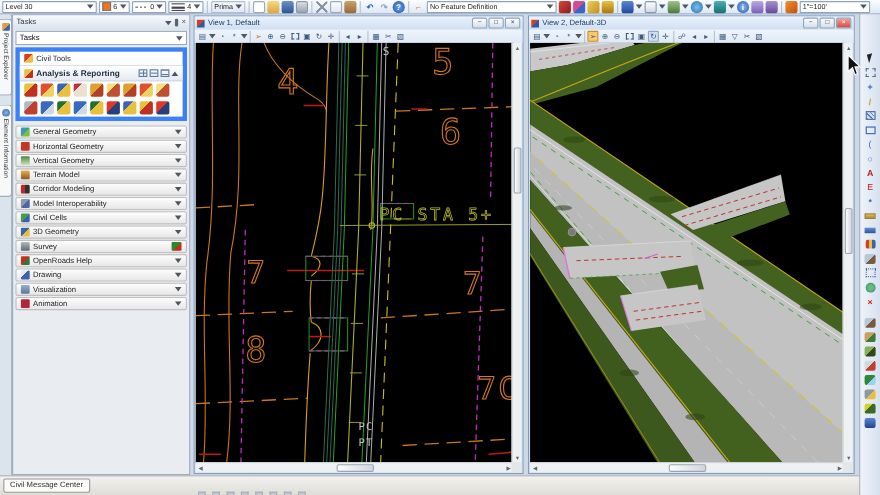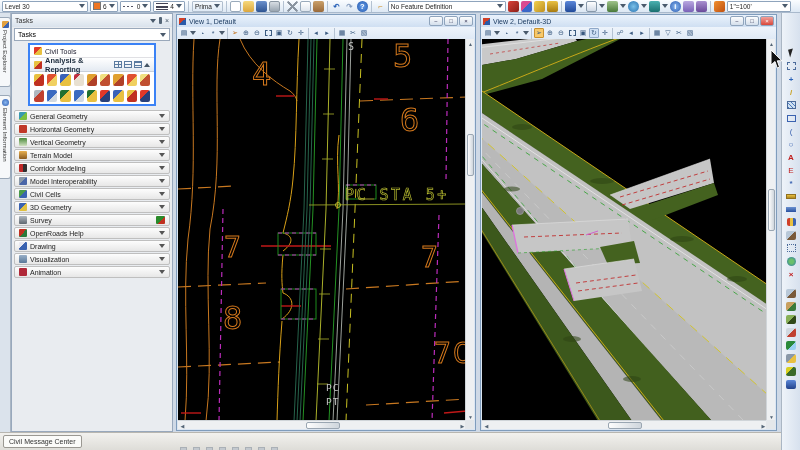--- a/index.html
+++ b/index.html
@@ -57,21 +57,21 @@
   
   .tasks { position:absolute; left:11px; top:13px; width:162px; height:419px; background:#e9ecf0;
     border:1px solid #98a8bc; display:flex; flex-direction:column; }
   .tp-head { height:13px; background:linear-gradient(#f8fafc,#d9e2ec); display:flex; align-items:center;
     padding:0 3px; font-size:7px; color:#333; gap:3px; }
   .tp-head .sp { margin-left:auto; display:flex; gap:3px; align-items:center; color:#456; font-size:7px; }
   .pin { width:3px; height:7px; background:#567; border-radius:1px; }
   .tp-dd { margin:1px 2px 2px 2px; height:13px; background:#fff; border:1px solid #9aa8ba; font-size:7px;
     display:flex; align-items:center; padding:0 3px; }
   .tp-dd .tri { margin-left:auto; }
-  .tp-card { margin:0 16px; background:#fff; border:2px solid #3b82f6; }
+  .tp-card { margin:0 2px; background:#fff; border:4px solid #3b82f6; }
   .ct-row { height:13px; display:flex; align-items:center; gap:3px; padding:0 4px; font-size:7px; color:#223;
     border-bottom:1px solid #e0e0e4; }
   .ar-head { height:14px; display:flex; align-items:center; gap:3px; padding:0 4px; font-size:7.5px; font-weight:bold;
     color:#1a2a3c; background:linear-gradient(#ffffff,#e4eaf2); border-bottom:1px solid #c8d0da; }
   .ar-head .sp { margin-left:auto; display:flex; gap:2px; align-items:center; }
   .mg { width:8px; height:7px; border:1px solid #5a7aa0; background:
     linear-gradient(#5a7aa0 0 0) 50% 0/1px 100% no-repeat, linear-gradient(#5a7aa0 0 0) 0 50%/100% 1px no-repeat; }
   .mg2 { width:8px; height:7px; border:1px solid #5a7aa0; background:linear-gradient(#5a7aa0 0 0) 0 50%/100% 1px no-repeat; }
   .mg3 { width:8px; height:7px; border:1px solid #5a7aa0; background:repeating-linear-gradient(#5a7aa0 0 1px,transparent 1px 3px); }
   .chevu { width:0; height:0; border-left:3px solid transparent; border-right:3px solid transparent; border-bottom:4px solid #456; }

